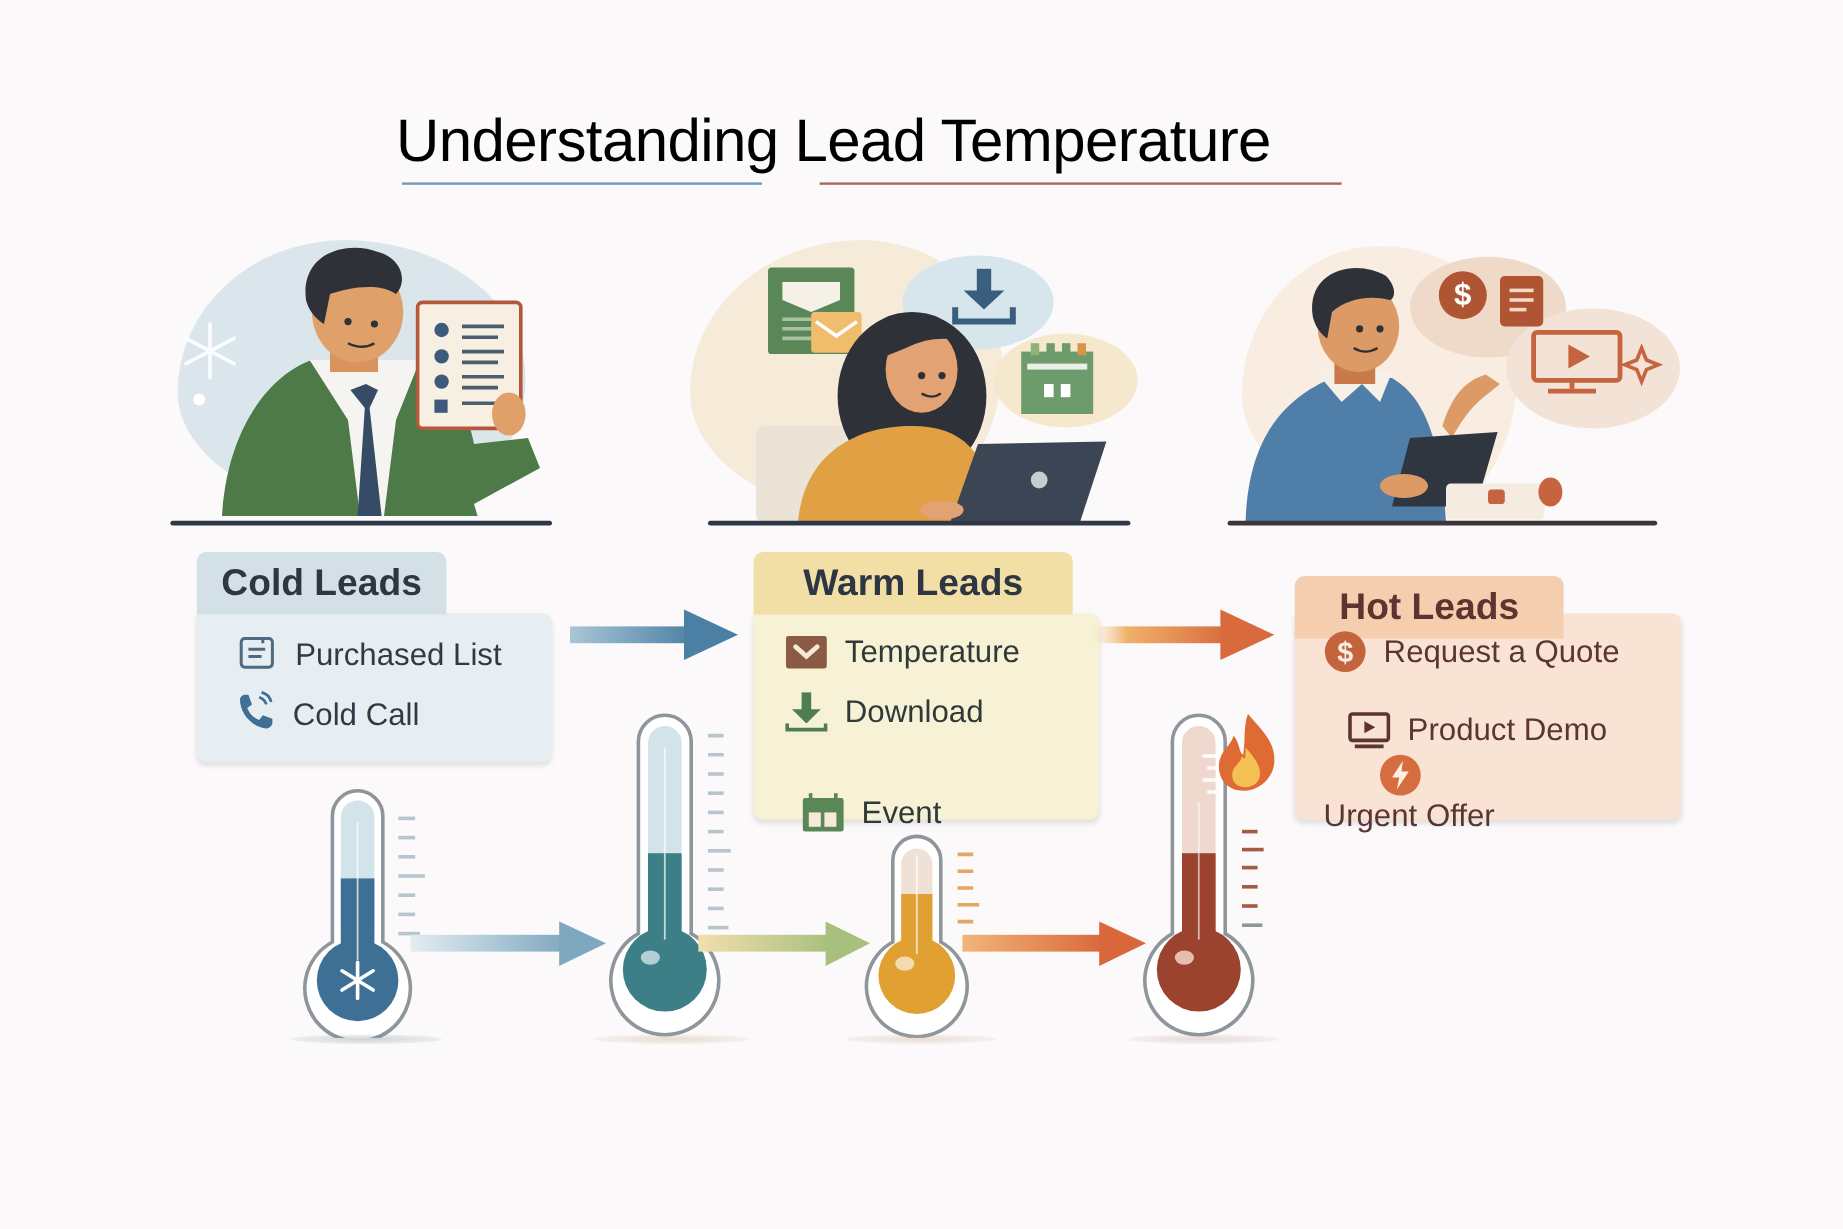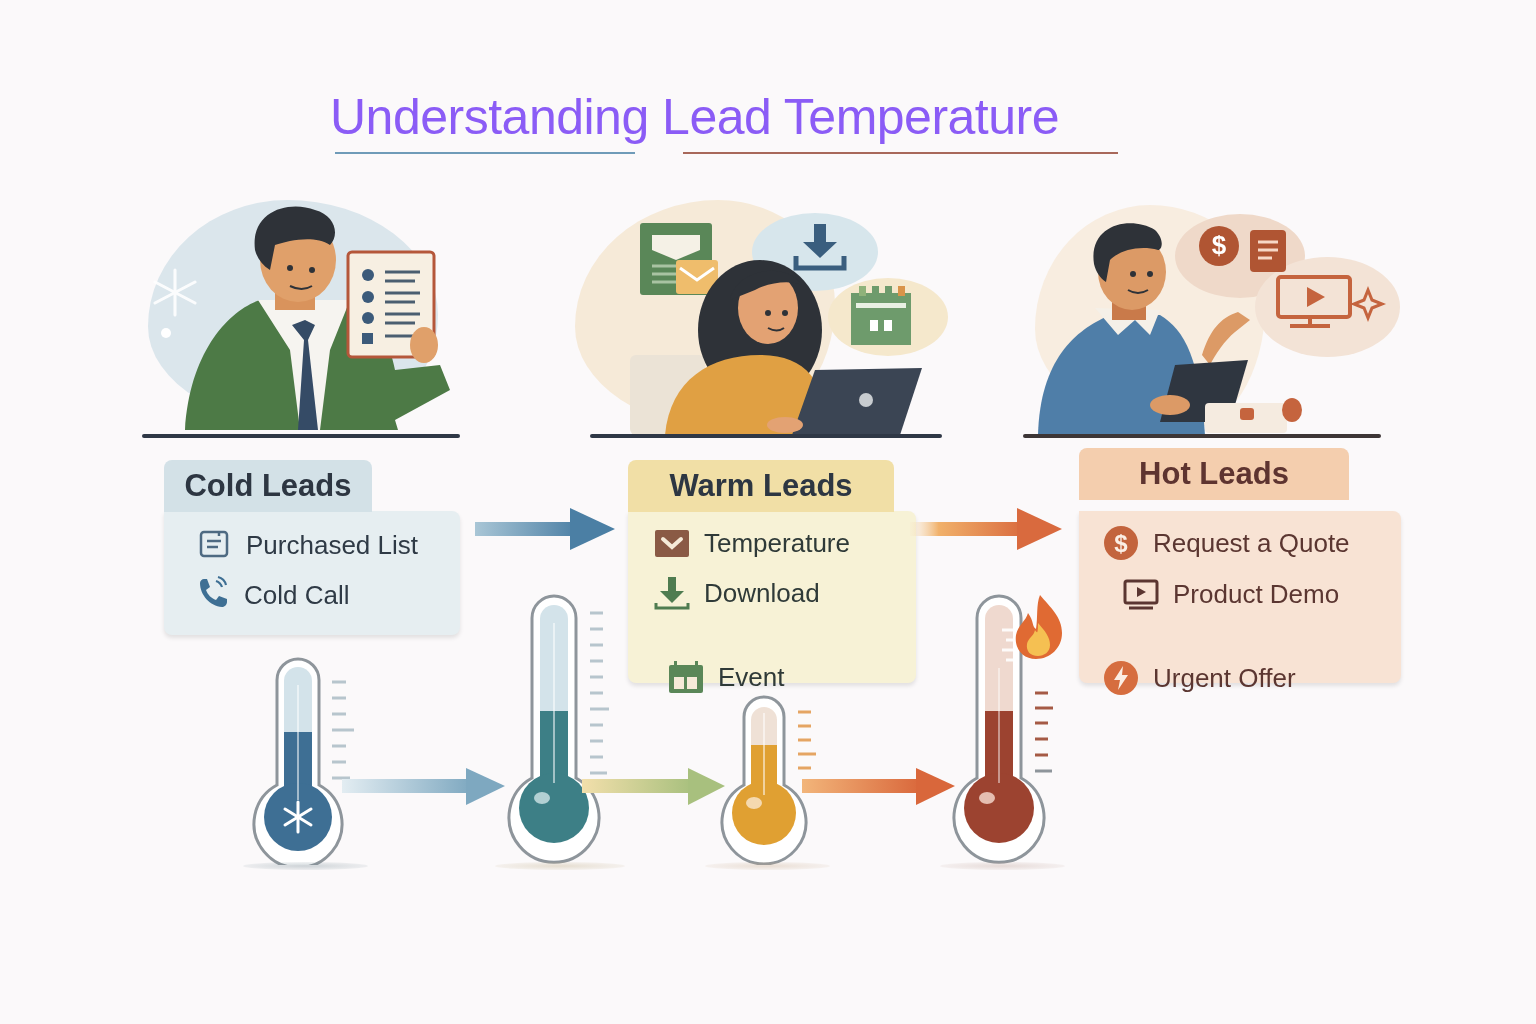--- a/index.html
+++ b/index.html
@@ -8,21 +8,21 @@
     background: #fbf9fa;
     font-family: "Liberation Sans", "DejaVu Sans", sans-serif;
     color: #2d3642;
     position: relative;
   }
   .abs { position: absolute; }
 
   
   .title {
     position: absolute; left: 330px; top: 88px; width: 800px;
-    font-size: 50px; font-weight: normal; color: #8b5cf6;
+    font-size: 50px; font-weight: normal; color: #000000;
     letter-spacing: -0.5px; white-space: nowrap;
   }
   .title-line-1 { position: absolute; left: 335px; top: 152px; width: 300px; height: 2px; background: #6f9bb8; }
   .title-line-2 { position: absolute; left: 683px; top: 152px; width: 435px; height: 2px; background: #a8685a; }
 
   
   .blob { position: absolute; border-radius: 50%; }
   .desk { position: absolute; height: 4px; background: #2f3846; border-radius: 2px; }
 
   
@@ -38,21 +38,21 @@
   .card-item {
     position: absolute; display: flex; align-items: center;
     font-size: 26px; white-space: nowrap;
   }
   .card-item .ico { width: 36px; height: 36px; margin-right: 14px; display: flex; align-items: center; justify-content: center; }
 
   .cold-tab { left: 164px; top: 460px; width: 208px; height: 52px; background: #d3e1e7; color: #2d3642; }
   .cold-body { left: 164px; top: 511px; width: 296px; height: 124px; background: #e6eef1; }
   .warm-tab { left: 628px; top: 460px; width: 266px; height: 52px; background: #f1dfa6; color: #2d3642; }
   .warm-body { left: 628px; top: 511px; width: 288px; height: 172px; background: #f7f2d6; }
-  .hot-tab { left: 1079px; top: 448px; width: 270px; height: 52px; background: #f4ceae; color: #5e3430; }
+  .hot-tab { left: 1079px; top: 480px; width: 224px; height: 52px; background: #f4ceae; color: #5e3430; }
   .hot-body { left: 1079px; top: 511px; width: 322px; height: 172px; background: #f8e3d4; }
 
   .cold-item { color: #2f3a46; align-items: flex-end; }
   .warm-item { color: #2f3a38; }
   .hot-item { color: #5b3631; }
 
   
   .arrow { position: absolute; }
 
   
@@ -262,31 +262,31 @@
 <div class="card-tab hot-tab">Hot Leads</div>
 <div class="card-item hot-item" style="left:1103px;top:525px;">
   <span class="ico">
     <svg width="36" height="36" viewBox="0 0 36 36">
         <circle cx="18" cy="18" r="17" fill="#c3643d"></circle>
         <text x="18" y="27" font-size="24" font-weight="bold" fill="#fbeee4" text-anchor="middle" font-family="Liberation Sans, sans-serif">$</text>
       </svg>
   </span>
   <span>Request a Quote</span>
 </div>
-<div class="card-item hot-item" style="left:1103px;top:576px;padding-left:20px;">
+<div class="card-item hot-item" style="left:1103px;top:590px;padding-left:20px;">
   <span class="ico">
     <svg width="36" height="36" viewBox="0 0 36 36">
         <rect x="2" y="5" width="32" height="22" rx="2" fill="none" stroke="#5b3631" stroke-width="3"></rect>
         <polygon points="14,11 14,21 23,16" fill="#5b3631"></polygon>
         <line x1="6" y1="32" x2="30" y2="32" stroke="#5b3631" stroke-width="3"></line>
       </svg>
   </span>
   <span>Product Demo</span>
 </div>
-<div class="card-item hot-item" style="left:1103px;top:660px;">
+<div class="card-item hot-item" style="left:1103px;top:628px;flex-direction:column;">
   <span class="ico">
     <svg width="36" height="36" viewBox="0 0 36 36">
         <circle cx="18" cy="18" r="17" fill="#d66d3f"></circle>
         <polygon points="20,6 11,20 17,20 15,30 25,15 19,15" fill="#fbeee4"></polygon>
       </svg>
   </span>
   <span>Urgent Offer</span>
 </div>
 
 <svg class="arrow" style="left:470px;top:500px" width="150" height="60" viewBox="0 0 150 60">

